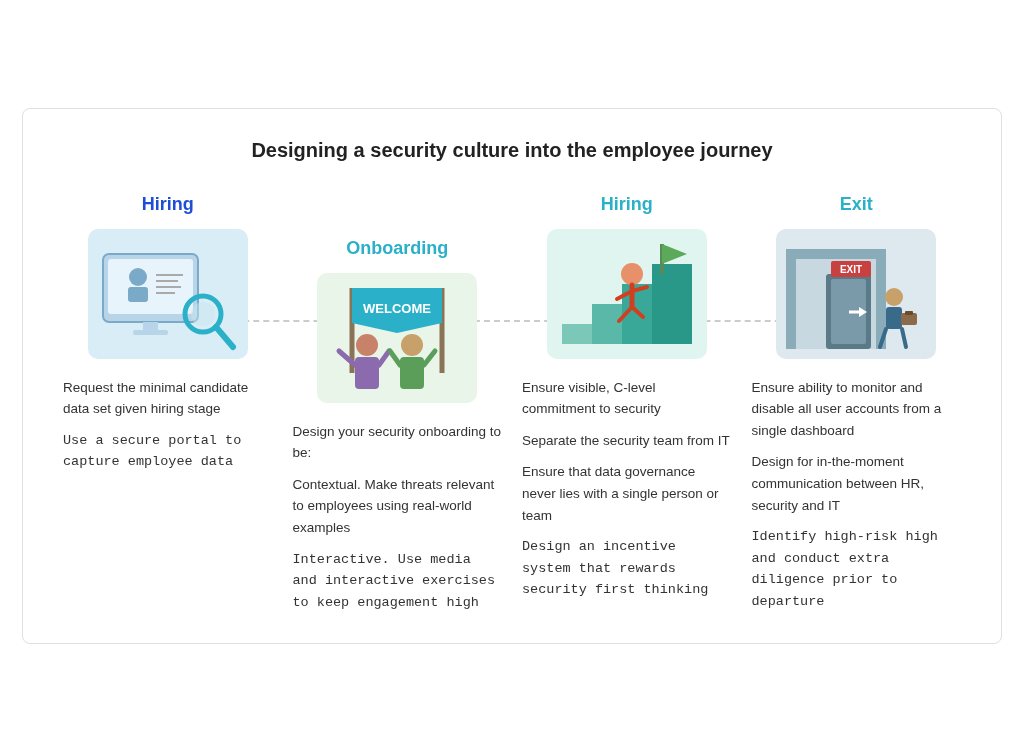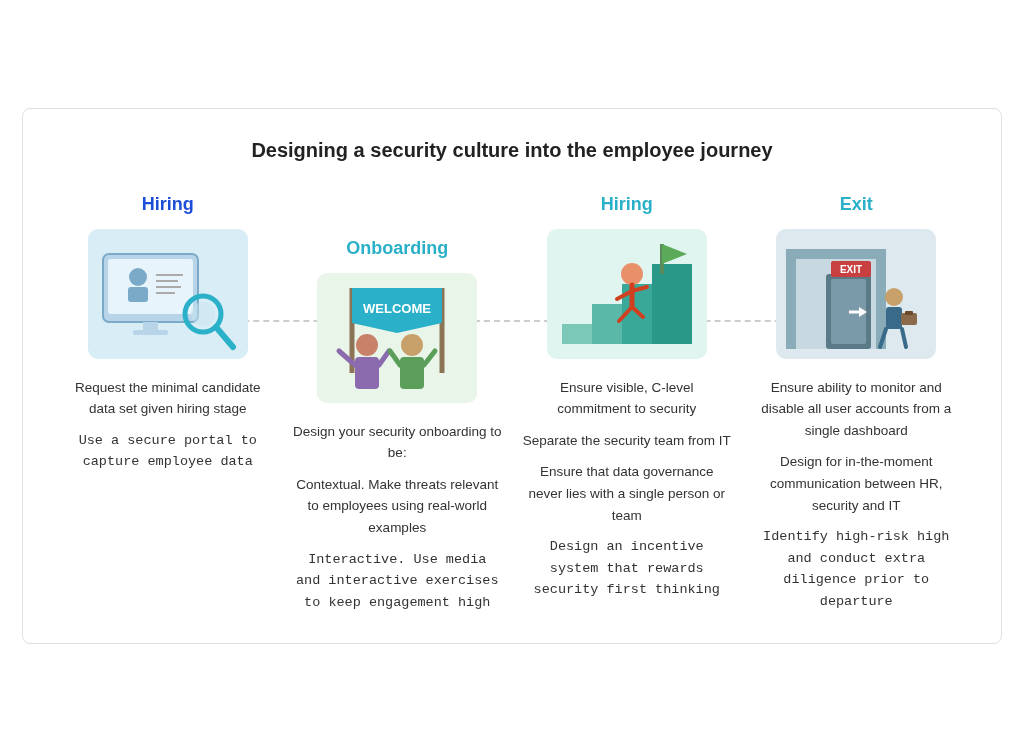--- a/index.html
+++ b/index.html
@@ -75,21 +75,20 @@
       border-top: 2px dashed #ccc;
       z-index: 0;
     }
     .image-box svg, .image-box .illustration {
       width: 100%;
       height: 100%;
     }
     .column-text {
       font-size: 13.5px;
       color: #333;
-      text-align: center;
       line-height: 1.6;
     }
     .column-text p {
       margin-bottom: 10px;
     }
     .column-text p:last-child {
       margin-bottom: 0;
       font-family: Liberation Mono, monospace;
     }
     

